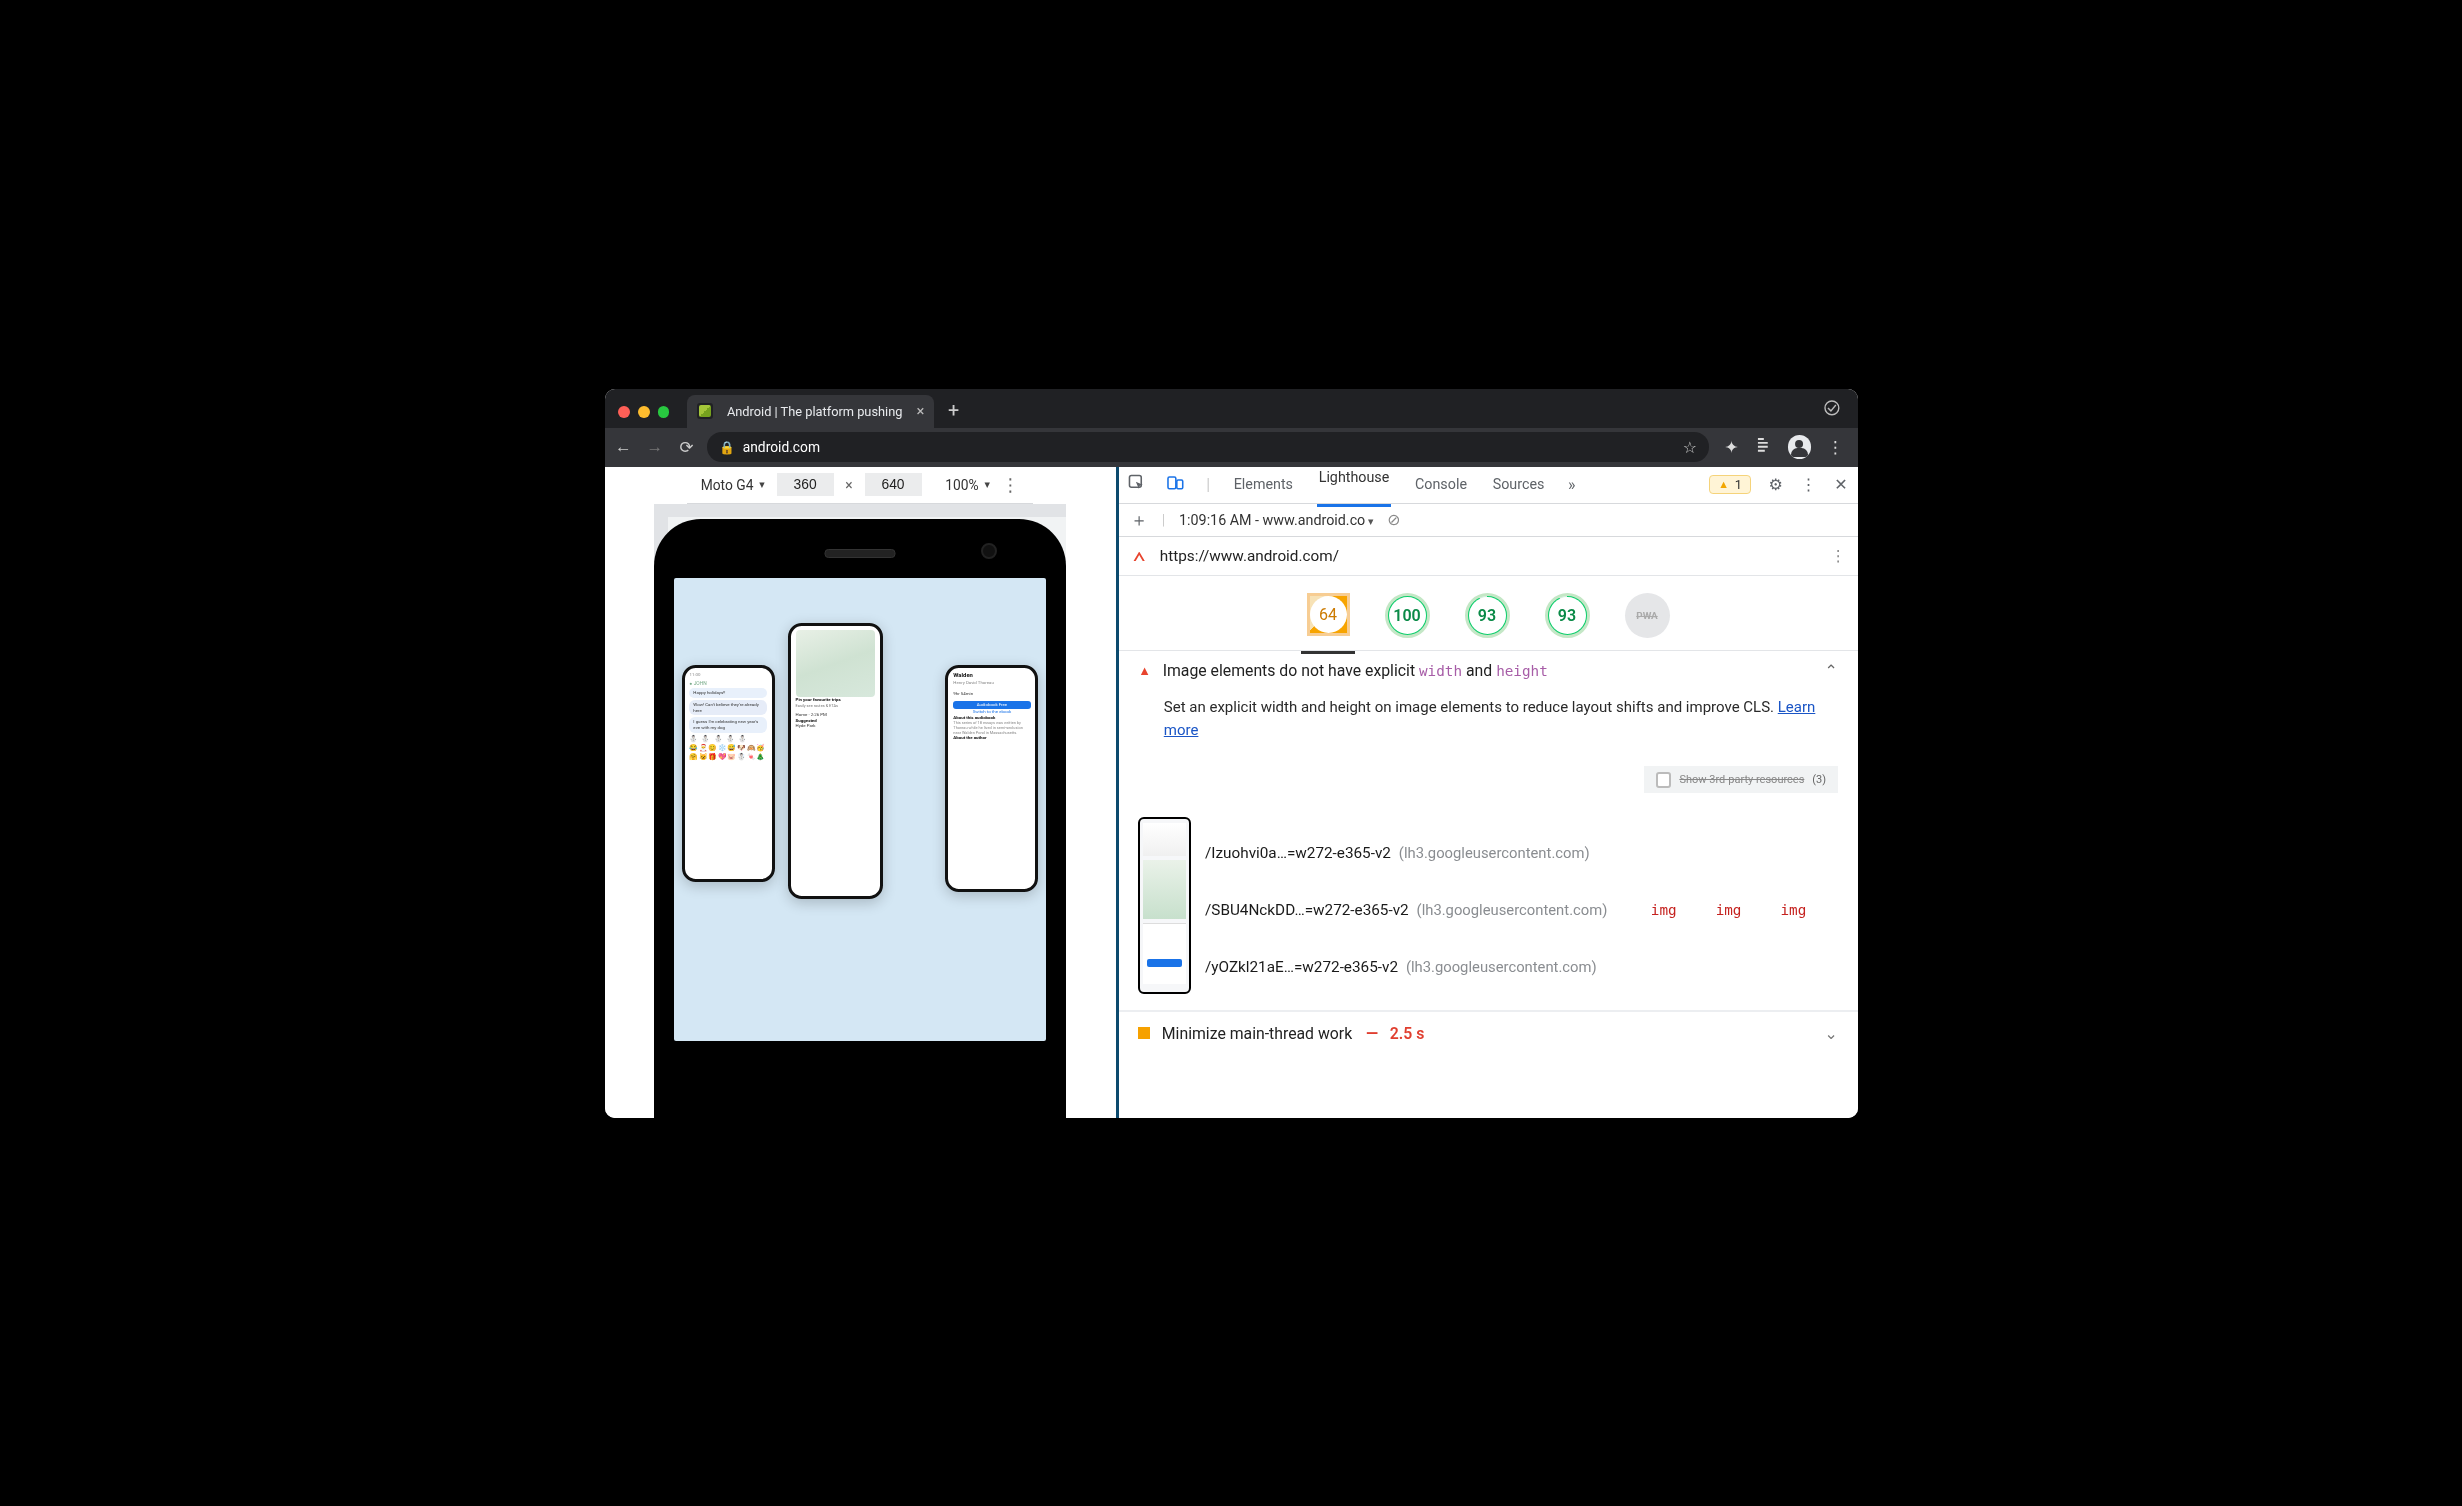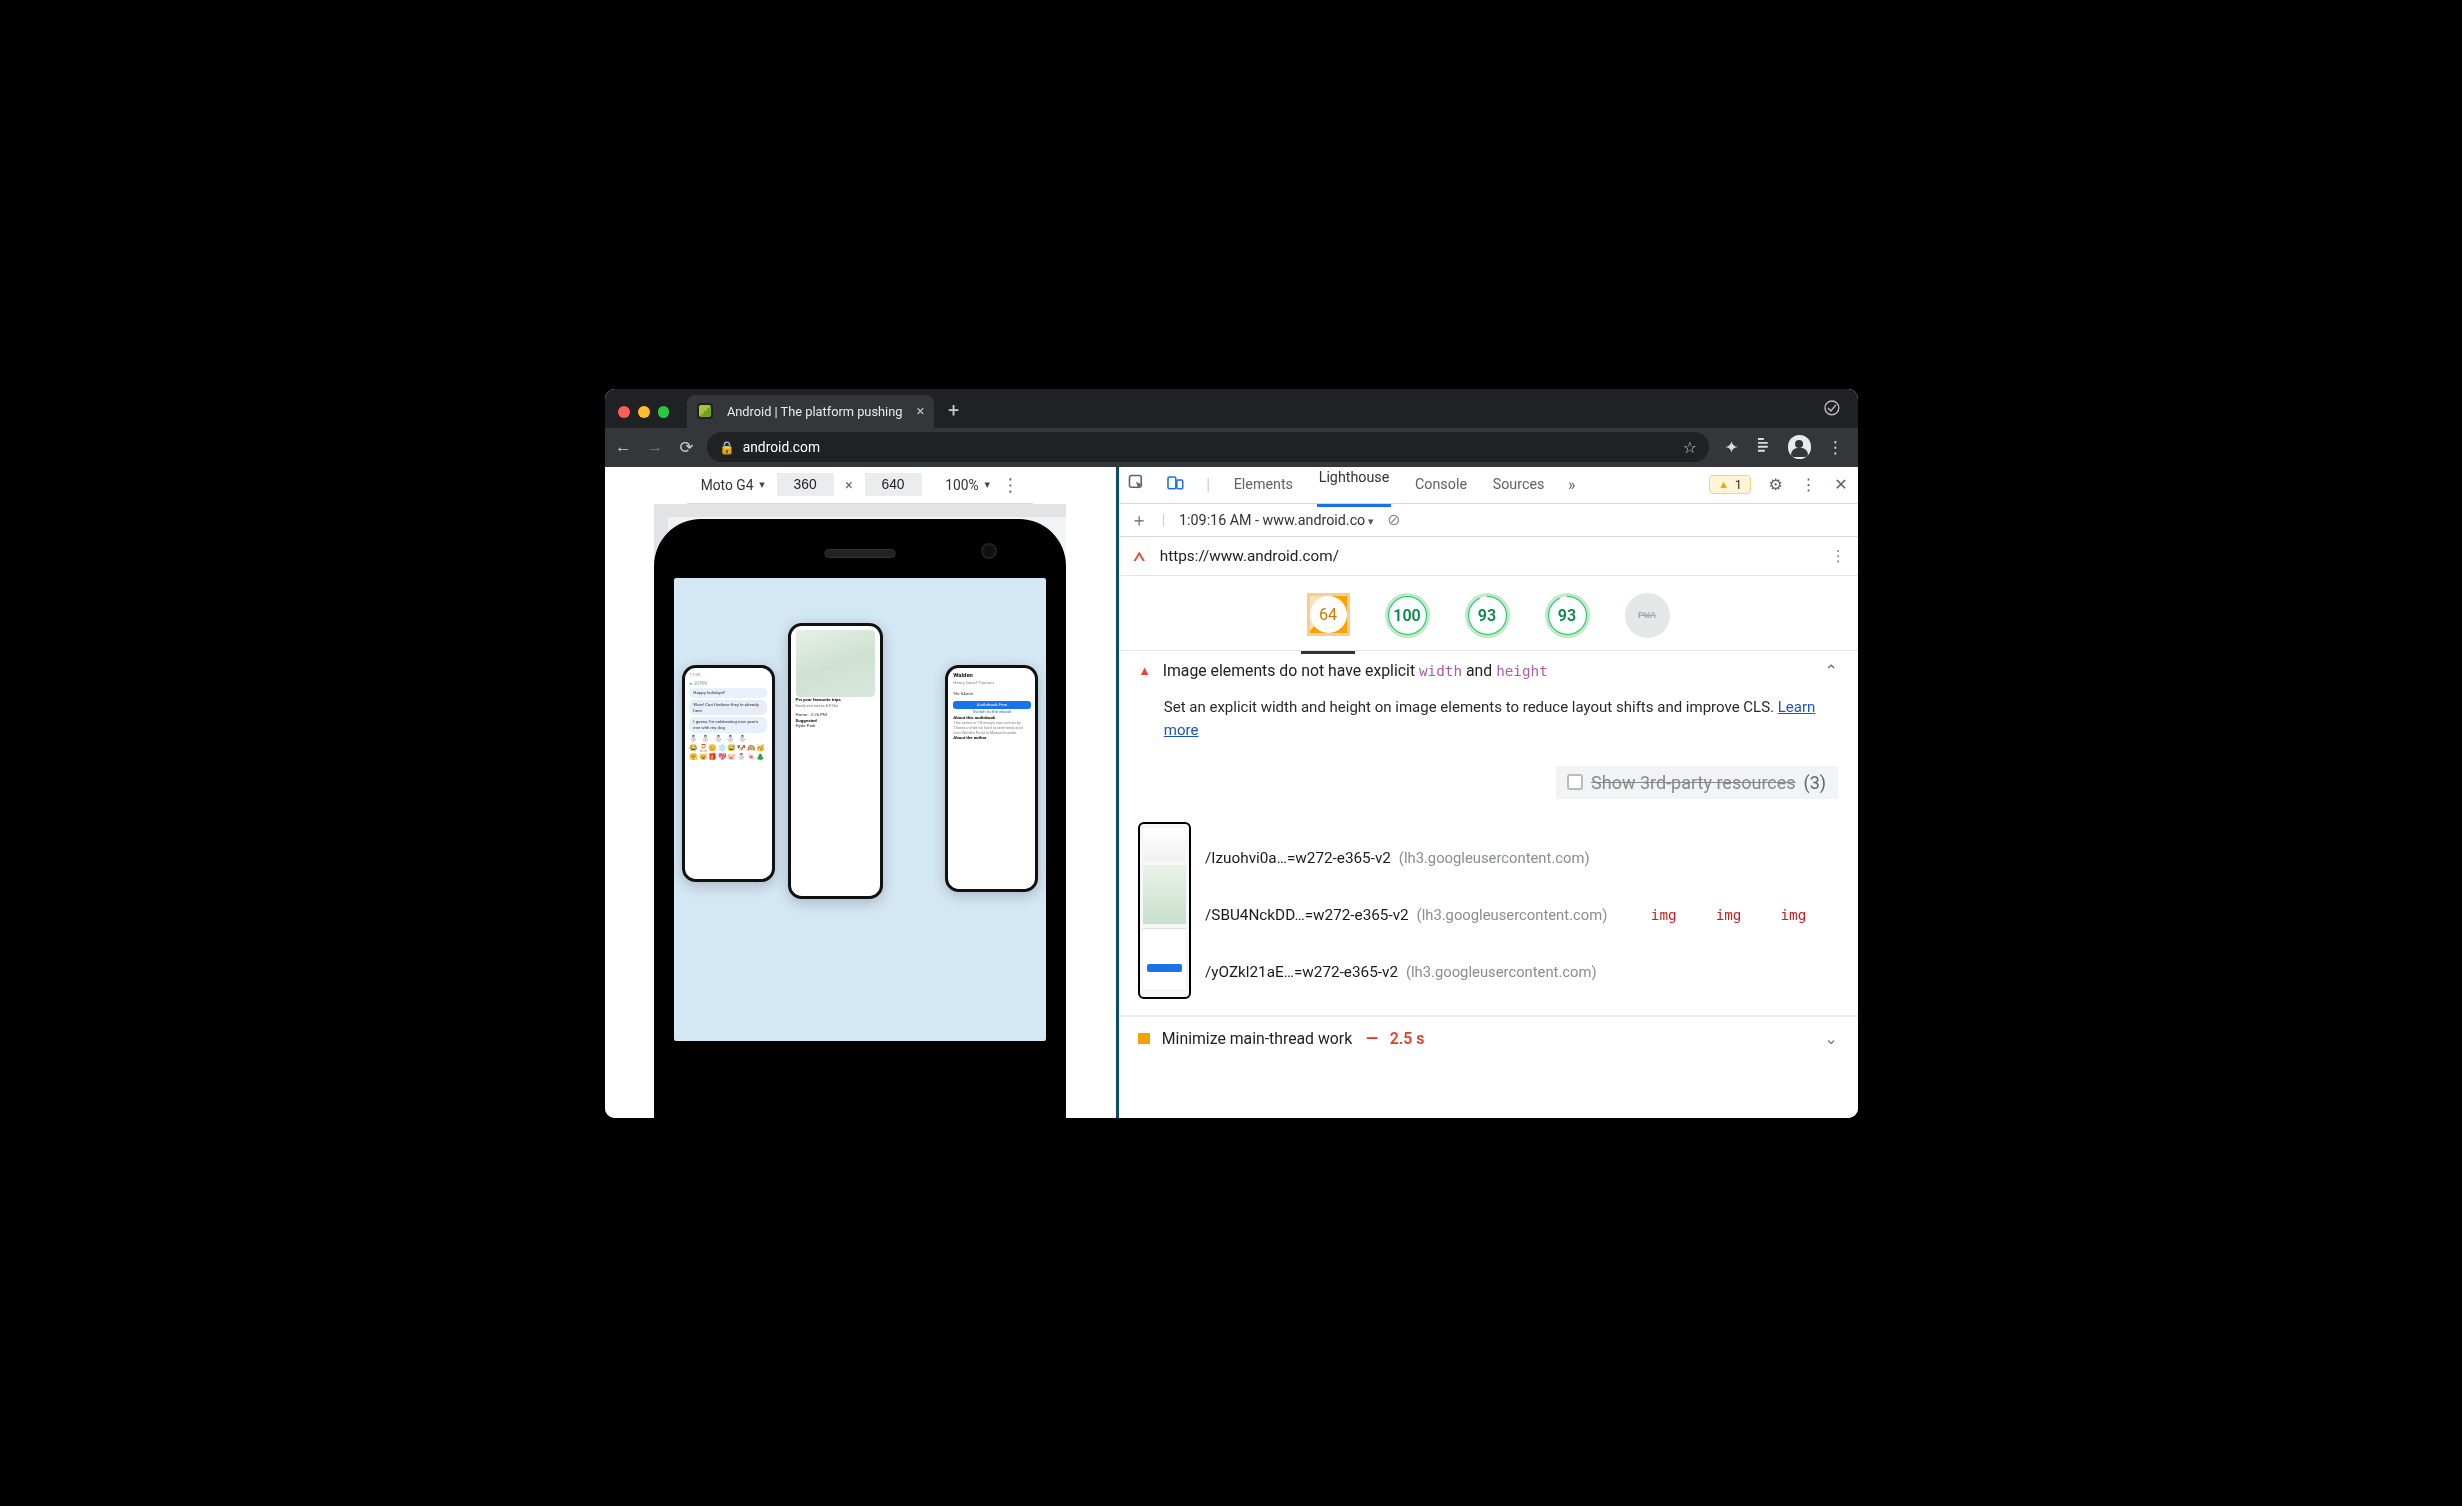--- a/index.html
+++ b/index.html
@@ -113,33 +113,33 @@
   .lh-ico { width:17.7px; height:17.7px; position:relative;}
   .lh-ico::before{content:"";position:absolute;inset:0;background:#fff;border-radius:3px;}
   .lh-ico::after{content:"";position:absolute;left:3px;top:4.9px;width:11.8px;height:9.9px;background:#e8442e;clip-path:polygon(0 100%,50% 0,100% 100%,82% 100%,50% 34%,18% 100%);}
   .lh-url .kebab{margin-left:auto;color:#888;}
 
   .scores { display:flex; justify-content:center; gap:35px; padding:17.7px 0 11.8px; border-bottom:1px solid #e3e5e8;}
   .g-perf { border:3.9px solid #f7cd93; color:#cc7a00; background:conic-gradient(#f7a400 0 230deg,#f7e2b6 0 360deg); }
   .g-perf span{background:#fff;border-radius:50%;width:37px;height:37px;display:flex;align-items:center;justify-content:center;}
   .g-good { width:45px;height:45px;border-radius:50%;border:3.9px solid #c4e7c6;background:conic-gradient(#0cce6b 0 var(--deg),#d6efe0 0 360deg); color:#0a8a47; display:flex;align-items:center;justify-content:center;}
   .g-good span{background:#fff;border-radius:50%;width:37px;height:37px;display:flex;align-items:center;justify-content:center;font-weight:600;}
-  .g-pwa { width:45px;height:45px;border-radius:50%;background:#e5e6e8;color:#aaa;display:flex;align-items:center;justify-content:center;font-size:9.9px;font-weight:700;text-decoration:line-through;font-family:Liberation Mono, monospace;}
+  .g-pwa { width:45px;height:45px;border-radius:50%;background:#e5e6e8;color:#aaa;display:flex;align-items:center;justify-content:center;font-size:9.9px;font-weight:700;text-decoration:line-through;}
   .score-underline{position:relative;}
   .score-underline::after{content:"";position:absolute;left:-5.9px;right:-5.9px;bottom:-15.8px;height:3px;background:#333;}
 
   .audit { padding:9.9px 19.7px 2px; border-bottom:1px solid #eceef1; }
   .audit-head { display:flex; align-items:center; gap:11.8px; font-size:15.8px; color:#222; }
   .tri-red { color:#e8442e; font-size:12.8px;}
   .tri-red::before{content:"▲";}
   .audit-head code { color:#a75da7; font-family:Menlo,Consolas,monospace; font-size:14.3px; }
   .audit-head .chev { margin-left:auto; color:#666;}
   .audit-body { padding:15.8px 0 9.9px 25.6px; font-size:15px; line-height:1.55; color:#2a2a2a; max-width: 690px;}
   .third-party { margin:13.8px 0 9.9px; display:flex; justify-content:flex-end; }
-  .tp-box { background:#f1f3f4; padding:5.9px 11.8px; display:flex; gap:7.9px; align-items:center; color:#666; font-size:18px;justify-content:center;}
+  .tp-box { background:#f1f3f4; padding:5.9px 11.8px; display:flex; gap:7.9px; align-items:center; color:#666; font-size:11px;justify-content:center;}
   .tp-box s { color:#888; }
   .tbl { width:100%; font-size:14.8px; color:#333; }
   .tbl .thead { display:flex; padding:7.9px 0; color:#333; }
   .tbl .col-url { flex:1; padding-left:69px; }
   .tbl .col-fail { width:187px; }
   .tbl .row { display:flex; align-items:center; padding:13.8px 0; }
   .thumb { width:53px; height:177px; background:#f6f7f9; border:2px solid #000; border-radius:5.9px; margin-right:13.8px; position:relative; overflow:hidden;}
   .thumb-row { position:absolute; left:3px; right:3px; }
   .thumb-row.r1{top:3.9px;height:33px;background:linear-gradient(#fff,#f0f0f0);}
   .thumb-row.r2{top:41px;height:59px;background:linear-gradient(#eaf2e9,#c7e0cc);}

